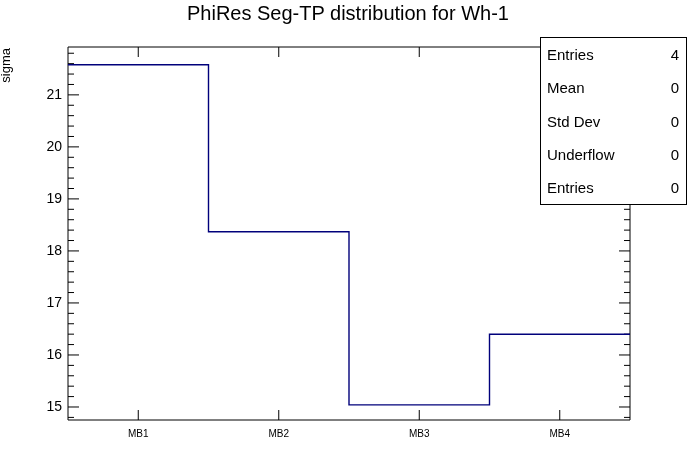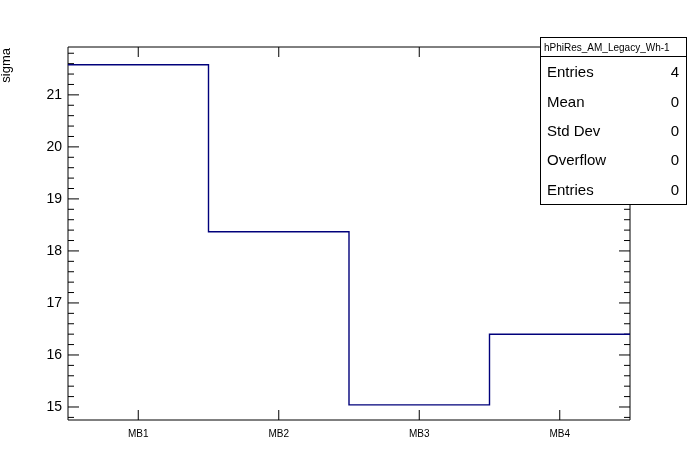--- a/index.html
+++ b/index.html
@@ -104,20 +104,21 @@
     box-sizing: border-box;
   }
   .stats-row .s-label { white-space: nowrap; }
   .stats-row .s-value { white-space: nowrap; }
 </style>
 </head>
 <body>
 
 <div id="canvas">
 
+  <div id="plot-title">PhiRes Seg-TP distribution for Wh-1</div>
 
   <div id="y-axis-title">sigma</div>
 
   <svg id="plot-svg" width="696" height="472">
 
     <g>
       <line x1="68" y1="47" x2="630" y2="47" stroke="#000" stroke-width="1"></line>
       <line x1="68" y1="420" x2="630" y2="420" stroke="#000" stroke-width="1"></line>
       <line x1="68" y1="47" x2="68" y2="420" stroke="#000" stroke-width="1"></line>
       <line x1="630" y1="47" x2="630" y2="420" stroke="#000" stroke-width="1"></line>
@@ -220,36 +221,35 @@
         <text x="419.25" y="437" class="tick-label-x">MB3</text>
         <line x1="559.75" y1="420" x2="559.75" y2="410" stroke="#000" stroke-width="1"></line>
         <line x1="559.75" y1="47" x2="559.75" y2="57" stroke="#000" stroke-width="1"></line>
         <text x="559.75" y="437" class="tick-label-x">MB4</text>
       </g>
 
     <polyline id="hist-line" fill="none" stroke="#00007b" stroke-width="1.4" points="68.0,64.7 208.5,64.7 208.5,231.7 349.0,231.7 349.0,404.9 489.5,404.9 489.5,334.2 630.0,334.2"></polyline>
   </svg>
 
   <div id="stats-box">
-    <div id="stats-title">hPhiRes_AM_Legacy_Wh-1</div>
     <div id="stats-rows">
         <div class="stats-row">
           <span class="s-label">Entries</span>
           <span class="s-value">4</span>
         </div>
         <div class="stats-row">
           <span class="s-label">Mean</span>
           <span class="s-value">0</span>
         </div>
         <div class="stats-row">
           <span class="s-label">Std Dev</span>
           <span class="s-value">0</span>
         </div>
         <div class="stats-row">
-          <span class="s-label">Overflow</span>
+          <span class="s-label">Underflow</span>
           <span class="s-value">0</span>
         </div>
         <div class="stats-row">
           <span class="s-label">Entries</span>
           <span class="s-value">0</span>
         </div>
       </div>
   </div>
 
 </div>

